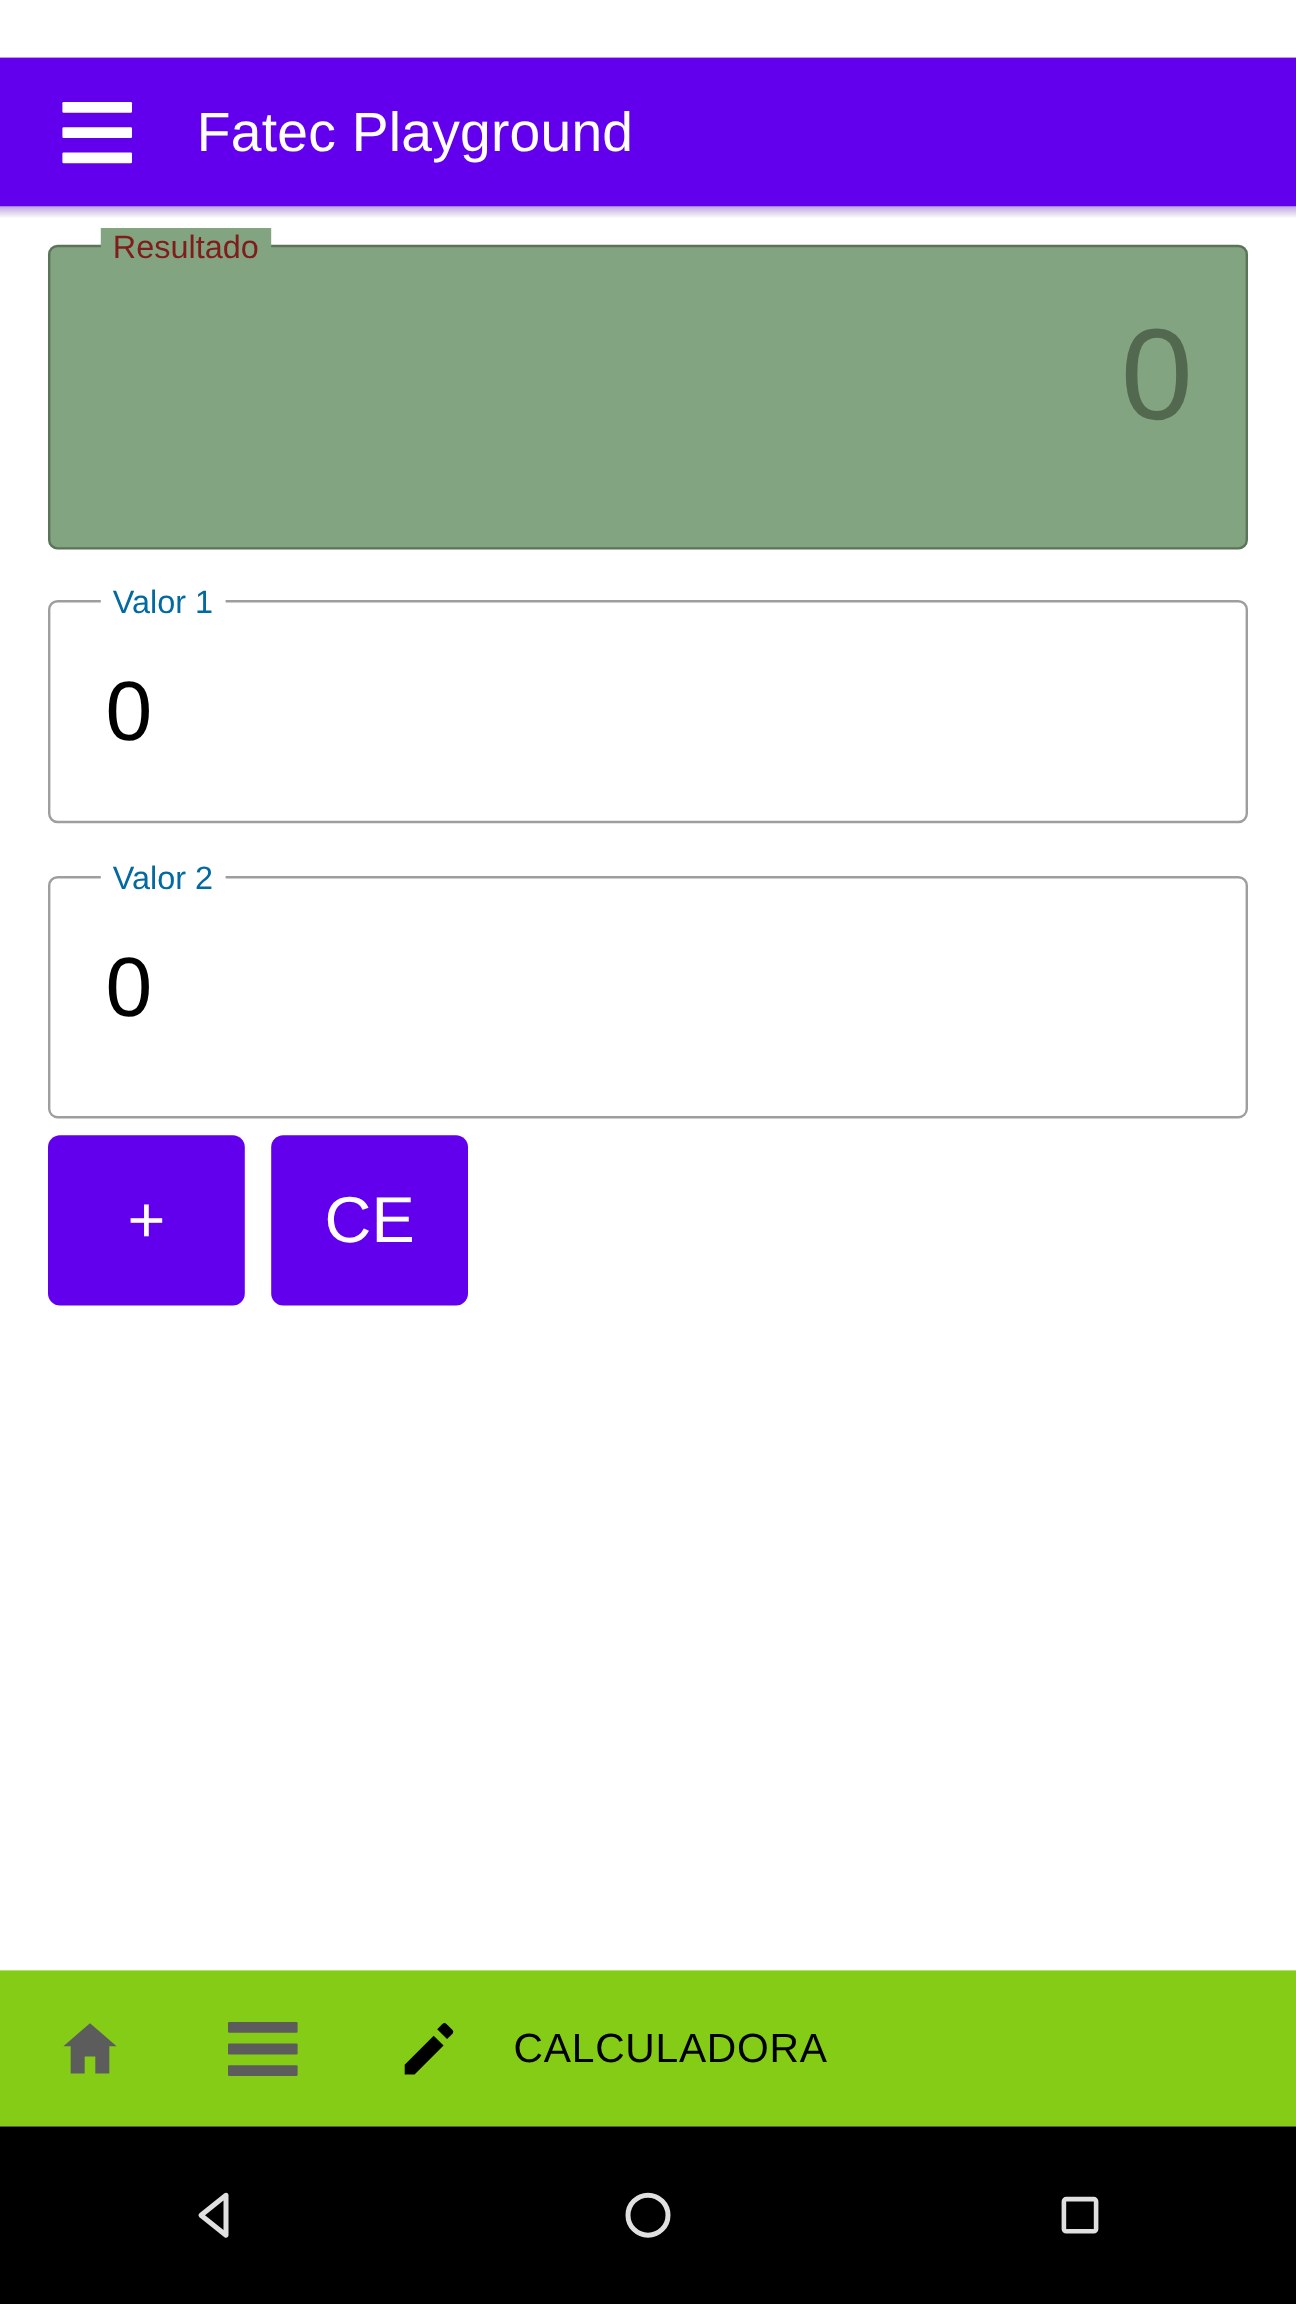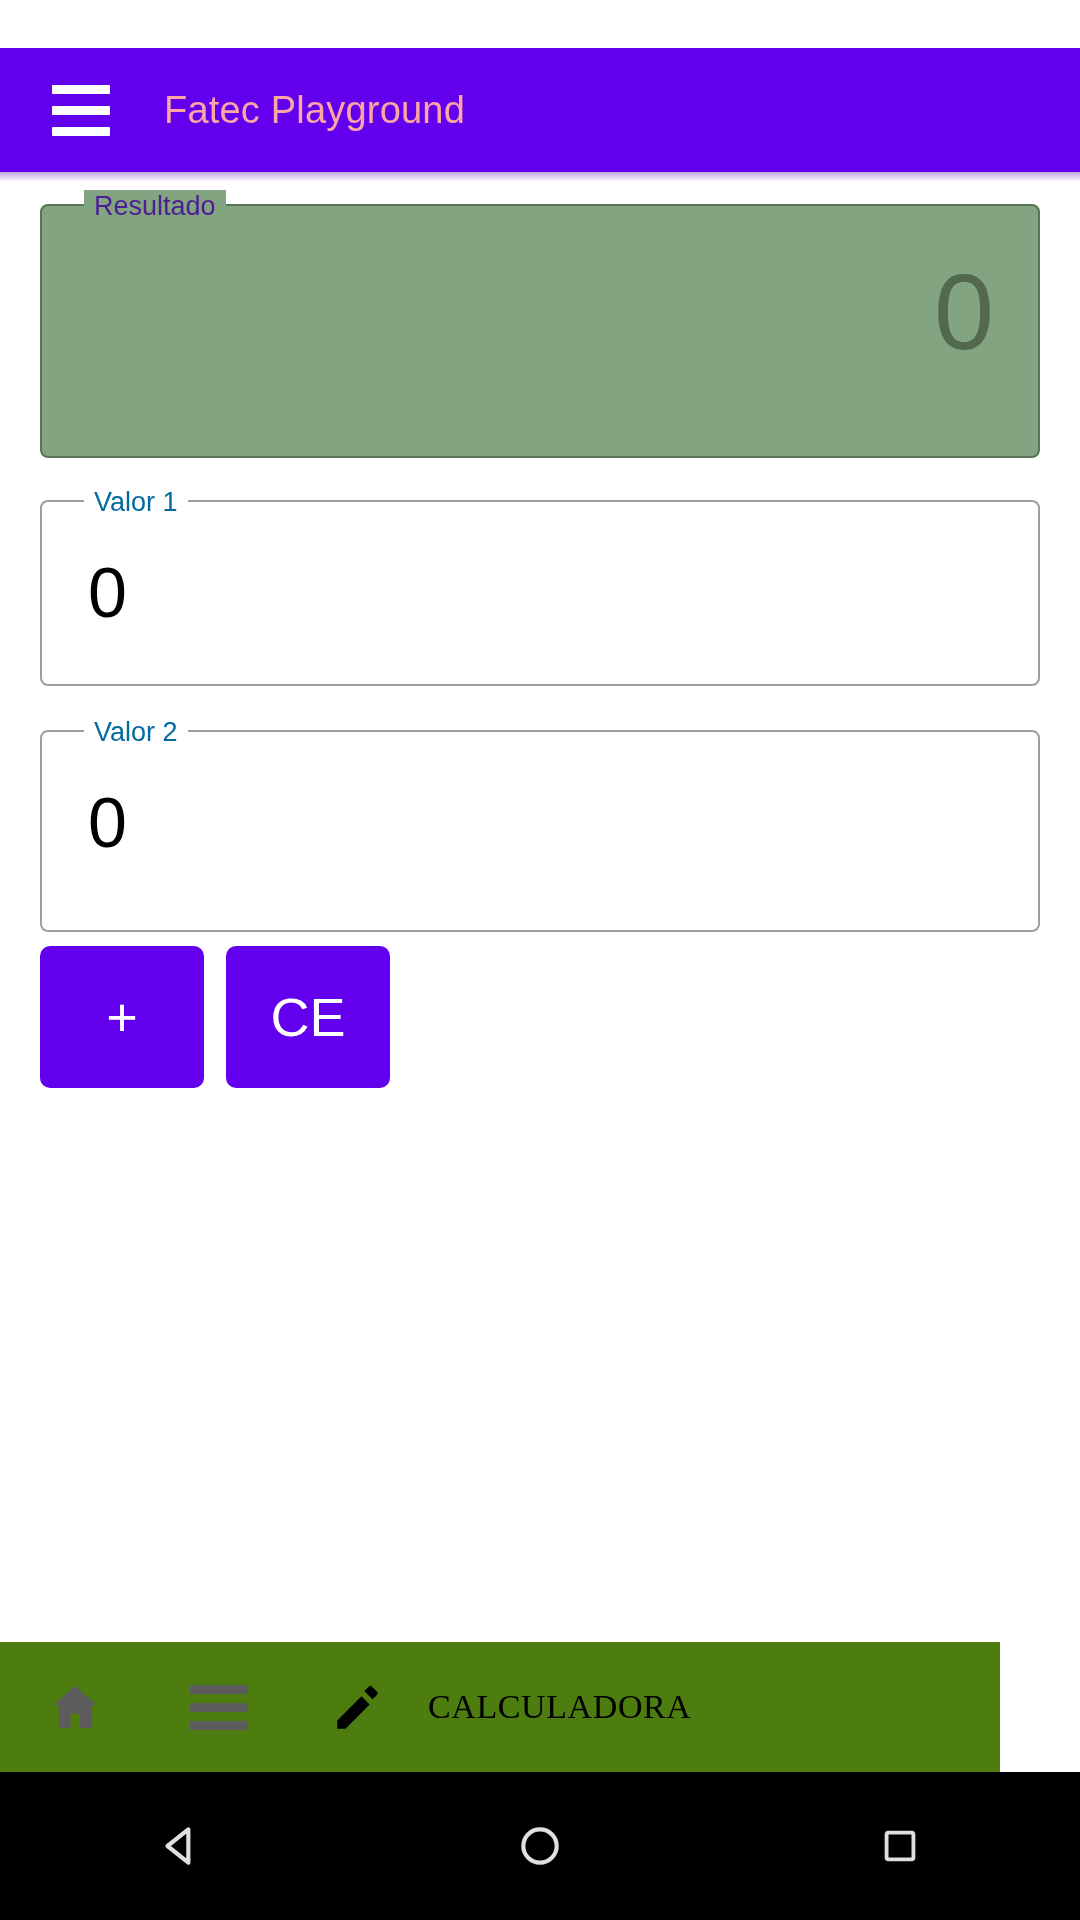--- a/index.html
+++ b/index.html
@@ -53,22 +53,22 @@
     box-sizing: border-box;
   }
   .menu-btn span {
     display: block;
     width: 58px;
     height: 9px;
     background: #ffffff;
     border-radius: 1px;
   }
   .appbar-title {
-    color: #fca5a5;
-    font-size: 38px;
+    color: #ffffff;
+    font-size: 46px;
     letter-spacing: 0.2px;
     margin-left: 28px;
     text-align: center;
   }
 
   
   .content {
     position: absolute;
     top: 182px; left: 0;
     width: 1080px;
@@ -106,21 +106,21 @@
   #resultado-field {
     left: 40px;
     top: 22px;
     width: 1000px;
     height: 254px;
     background: #83a481;
     border-color: #5b7359;
   }
   #resultado-field .legend {
     background: #83a481;
-    color: #4c1d95;
+    color: #7f1d1d;
   }
   #resultado-field .value {
     right: 44px;
     top: 52px;
     font-size: 108px;
     color: #52694f;
   }
 
   
   #valor1-field {
@@ -166,26 +166,25 @@
     justify-content: center;
     padding: 0 28px;
     box-sizing: border-box;
   }
 
   
   .bottom-toolbar {
     position: absolute;
     left: 0;
     bottom: 0;
-    width: 1000px;
+    width: 1080px;
     height: 130px;
     display: flex;
     align-items: center;
-    background: #4d7c0f;
-    font-family: Liberation Serif, serif;
+    background: #84cc16;
   }
   .tb-item {
     display: flex;
     align-items: center;
     justify-content: center;
   }
   #tb-home { margin-left: 36px; width: 78px; }
   #tb-list { margin-left: 66px; width: 78px; }
   #tb-edit { margin-left: 64px; width: 74px; }
   .tb-label {

